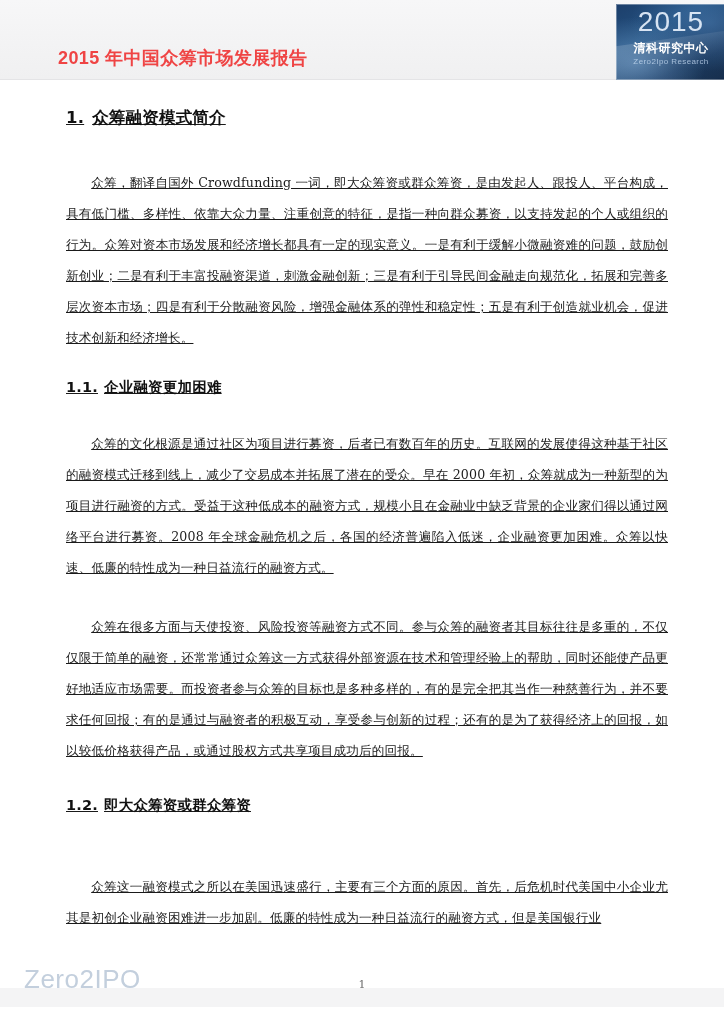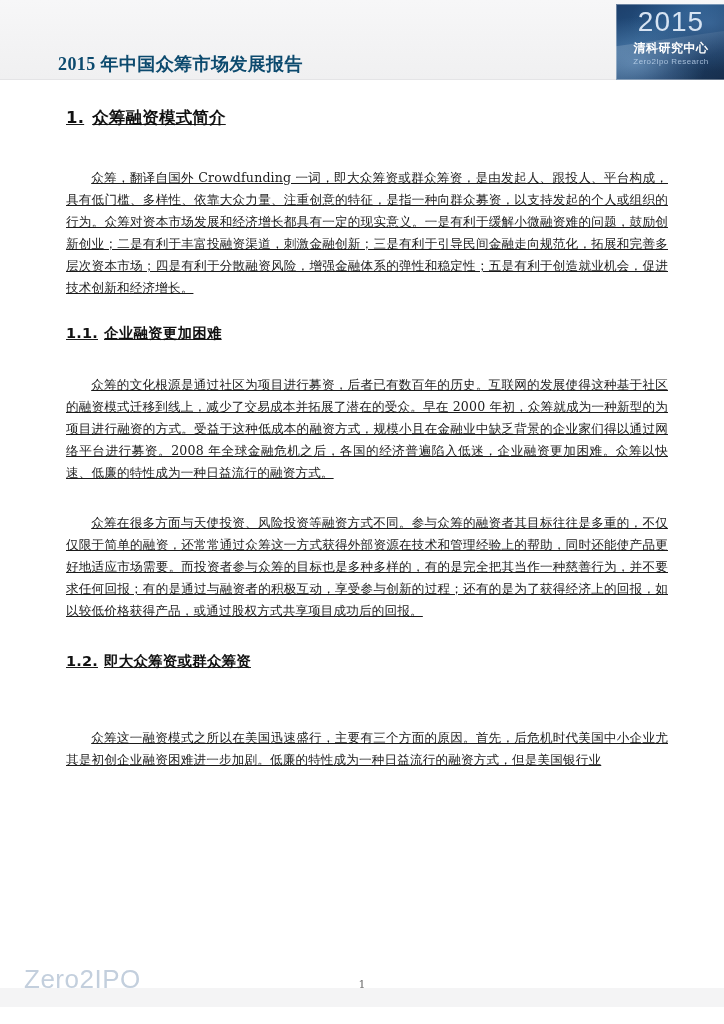--- a/index.html
+++ b/index.html
@@ -36,25 +36,25 @@
     position: absolute;
     left: 0;
     top: 0;
     width: 724px;
     height: 79px;
     background: linear-gradient(180deg, #f7f7f8 0%, #f3f3f4 55%, #f0f0f1 100%);
   }
   #page-title {
     position: absolute;
     left: 58px;
-    top: 52px;
-    font-family: Liberation Serif, serif;
+    top: 46px;
+    font-family: Liberation Sans, sans-serif;
     font-size: 18px;
     font-weight: bold;
-    color: #0c4a6e;
+    color: #ef4444;
     letter-spacing: 0.4px;
     white-space: nowrap;
   }
   #header-rule {
     position: absolute;
     left: 0;
     top: 79px;
     width: 724px;
     height: 1px;
     background: #e4e4e6;
@@ -154,21 +154,21 @@
   }
   .h2 .num { margin-right: 6px; }
 
   .para {
     margin: 0;
     padding: 0 56px 0 66px;
     text-align: justify;
     text-justify: inter-ideograph;
     font-family: "DejaVu Serif", "Liberation Serif", serif;
     font-size: 12.6px;
-    line-height: 22px;
+    line-height: 31px;
     color: #1c1c1c;
     text-indent: 2em;
     letter-spacing: 0.15px;
   }
 
   
   .sp-1 { height: 38px; }
   .sp-2 { height: 25px; }
   .sp-3 { height: 31px; }
   .sp-4 { height: 28px; }

